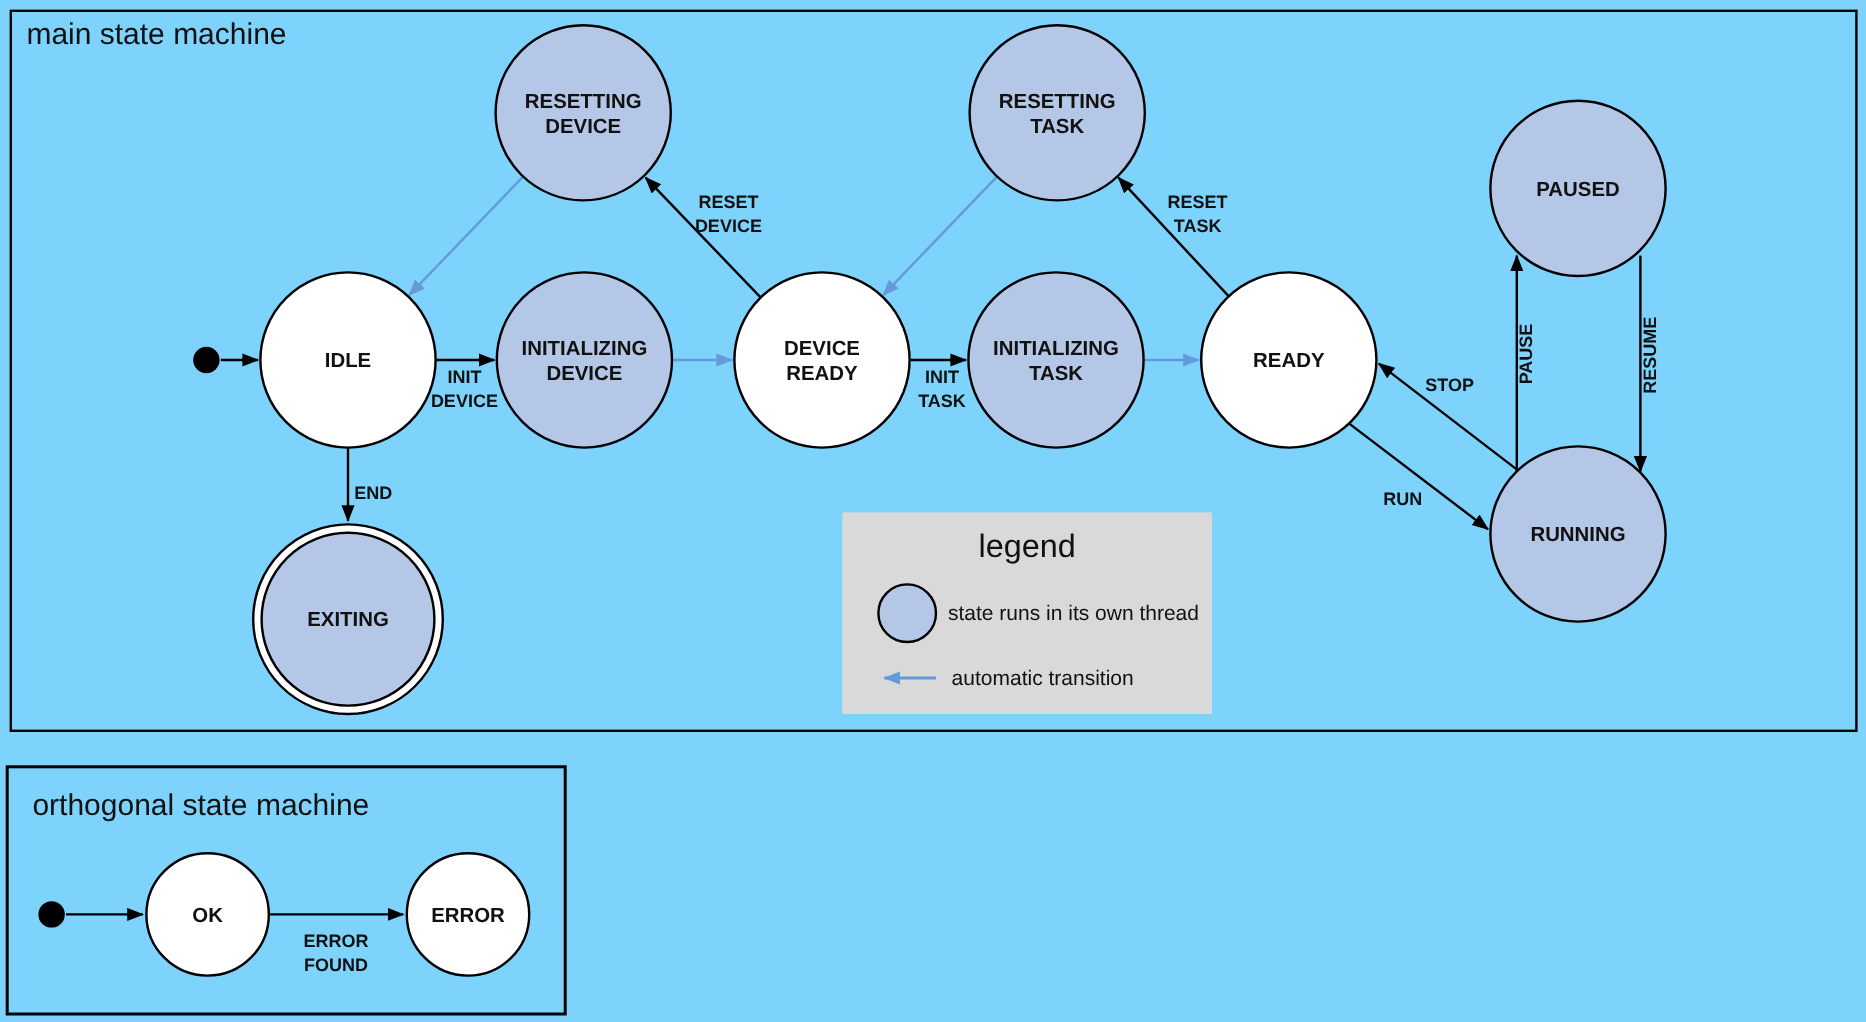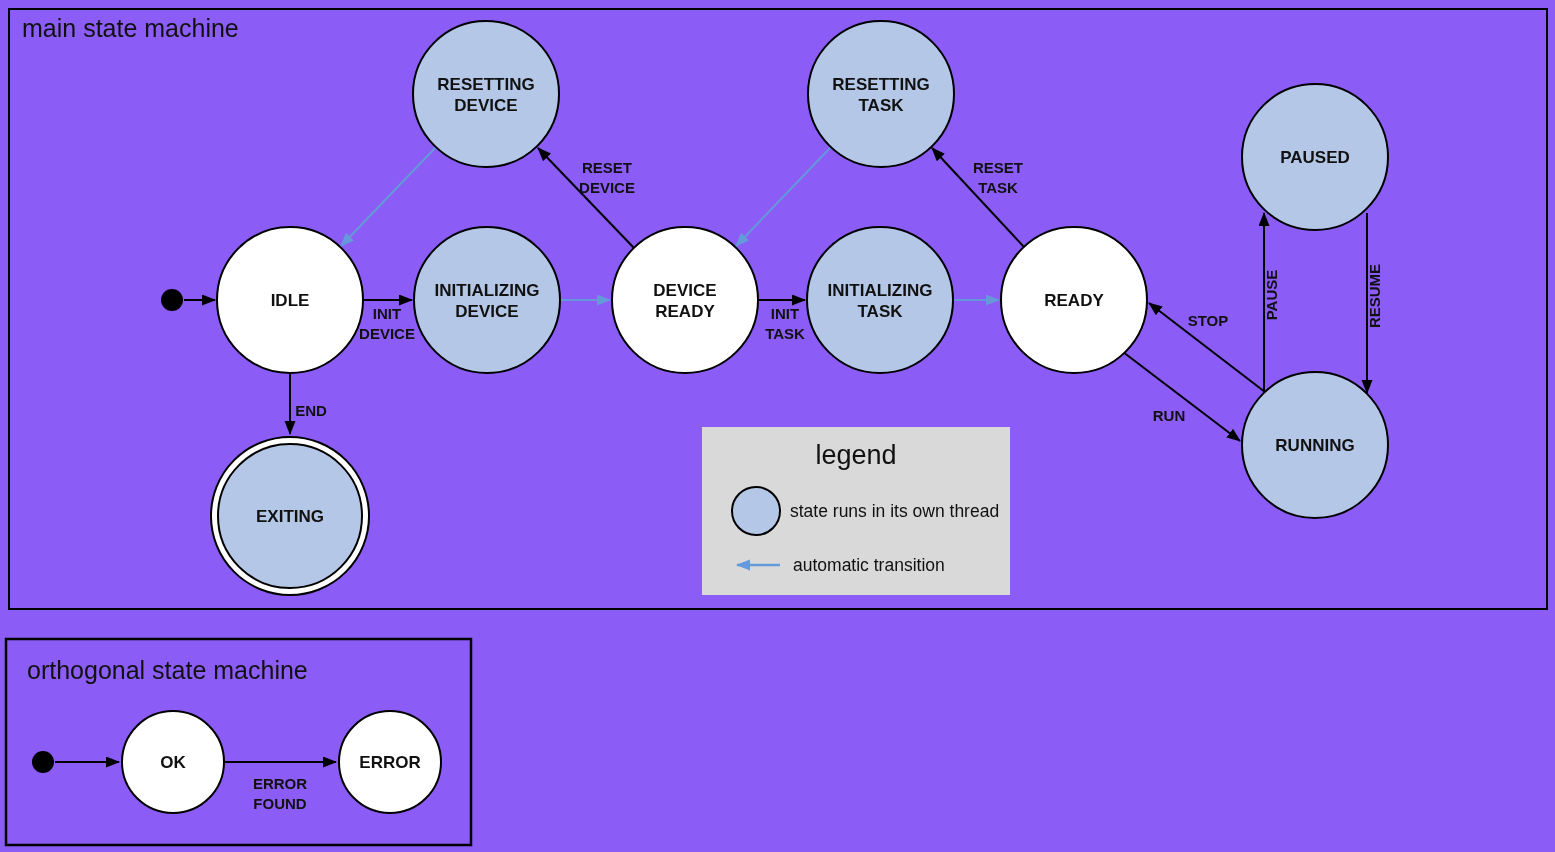--- a/index.html
+++ b/index.html
@@ -1,16 +1,16 @@
 <!DOCTYPE html>
 <html><head>
 <meta charset="utf-8">
 <style>
   html, body { margin: 0; padding: 0; background: #ffffff; }
-  .stage { width: 1555px; height: 852px; position: relative; background: #8b5cf6; }
+  .stage { width: 1555px; height: 852px; position: relative; background: #7dd3fc; }
   svg { display: block; }
   text { fill: #111111; }
   .box-title   { font: 500 25px "Liberation Sans", sans-serif; }
   .legend-title{ font: 500 27px "Liberation Sans", sans-serif; text-anchor: middle; }
   .node-label  { font: 600 17px "Liberation Sans", sans-serif; text-anchor: middle; }
   .edge-label  { font: 600 15px "Liberation Sans", sans-serif; text-anchor: middle; }
   .legend-label{ font: 500 17.5px "Liberation Sans", sans-serif; }
 </style>
 </head>
 <body>

